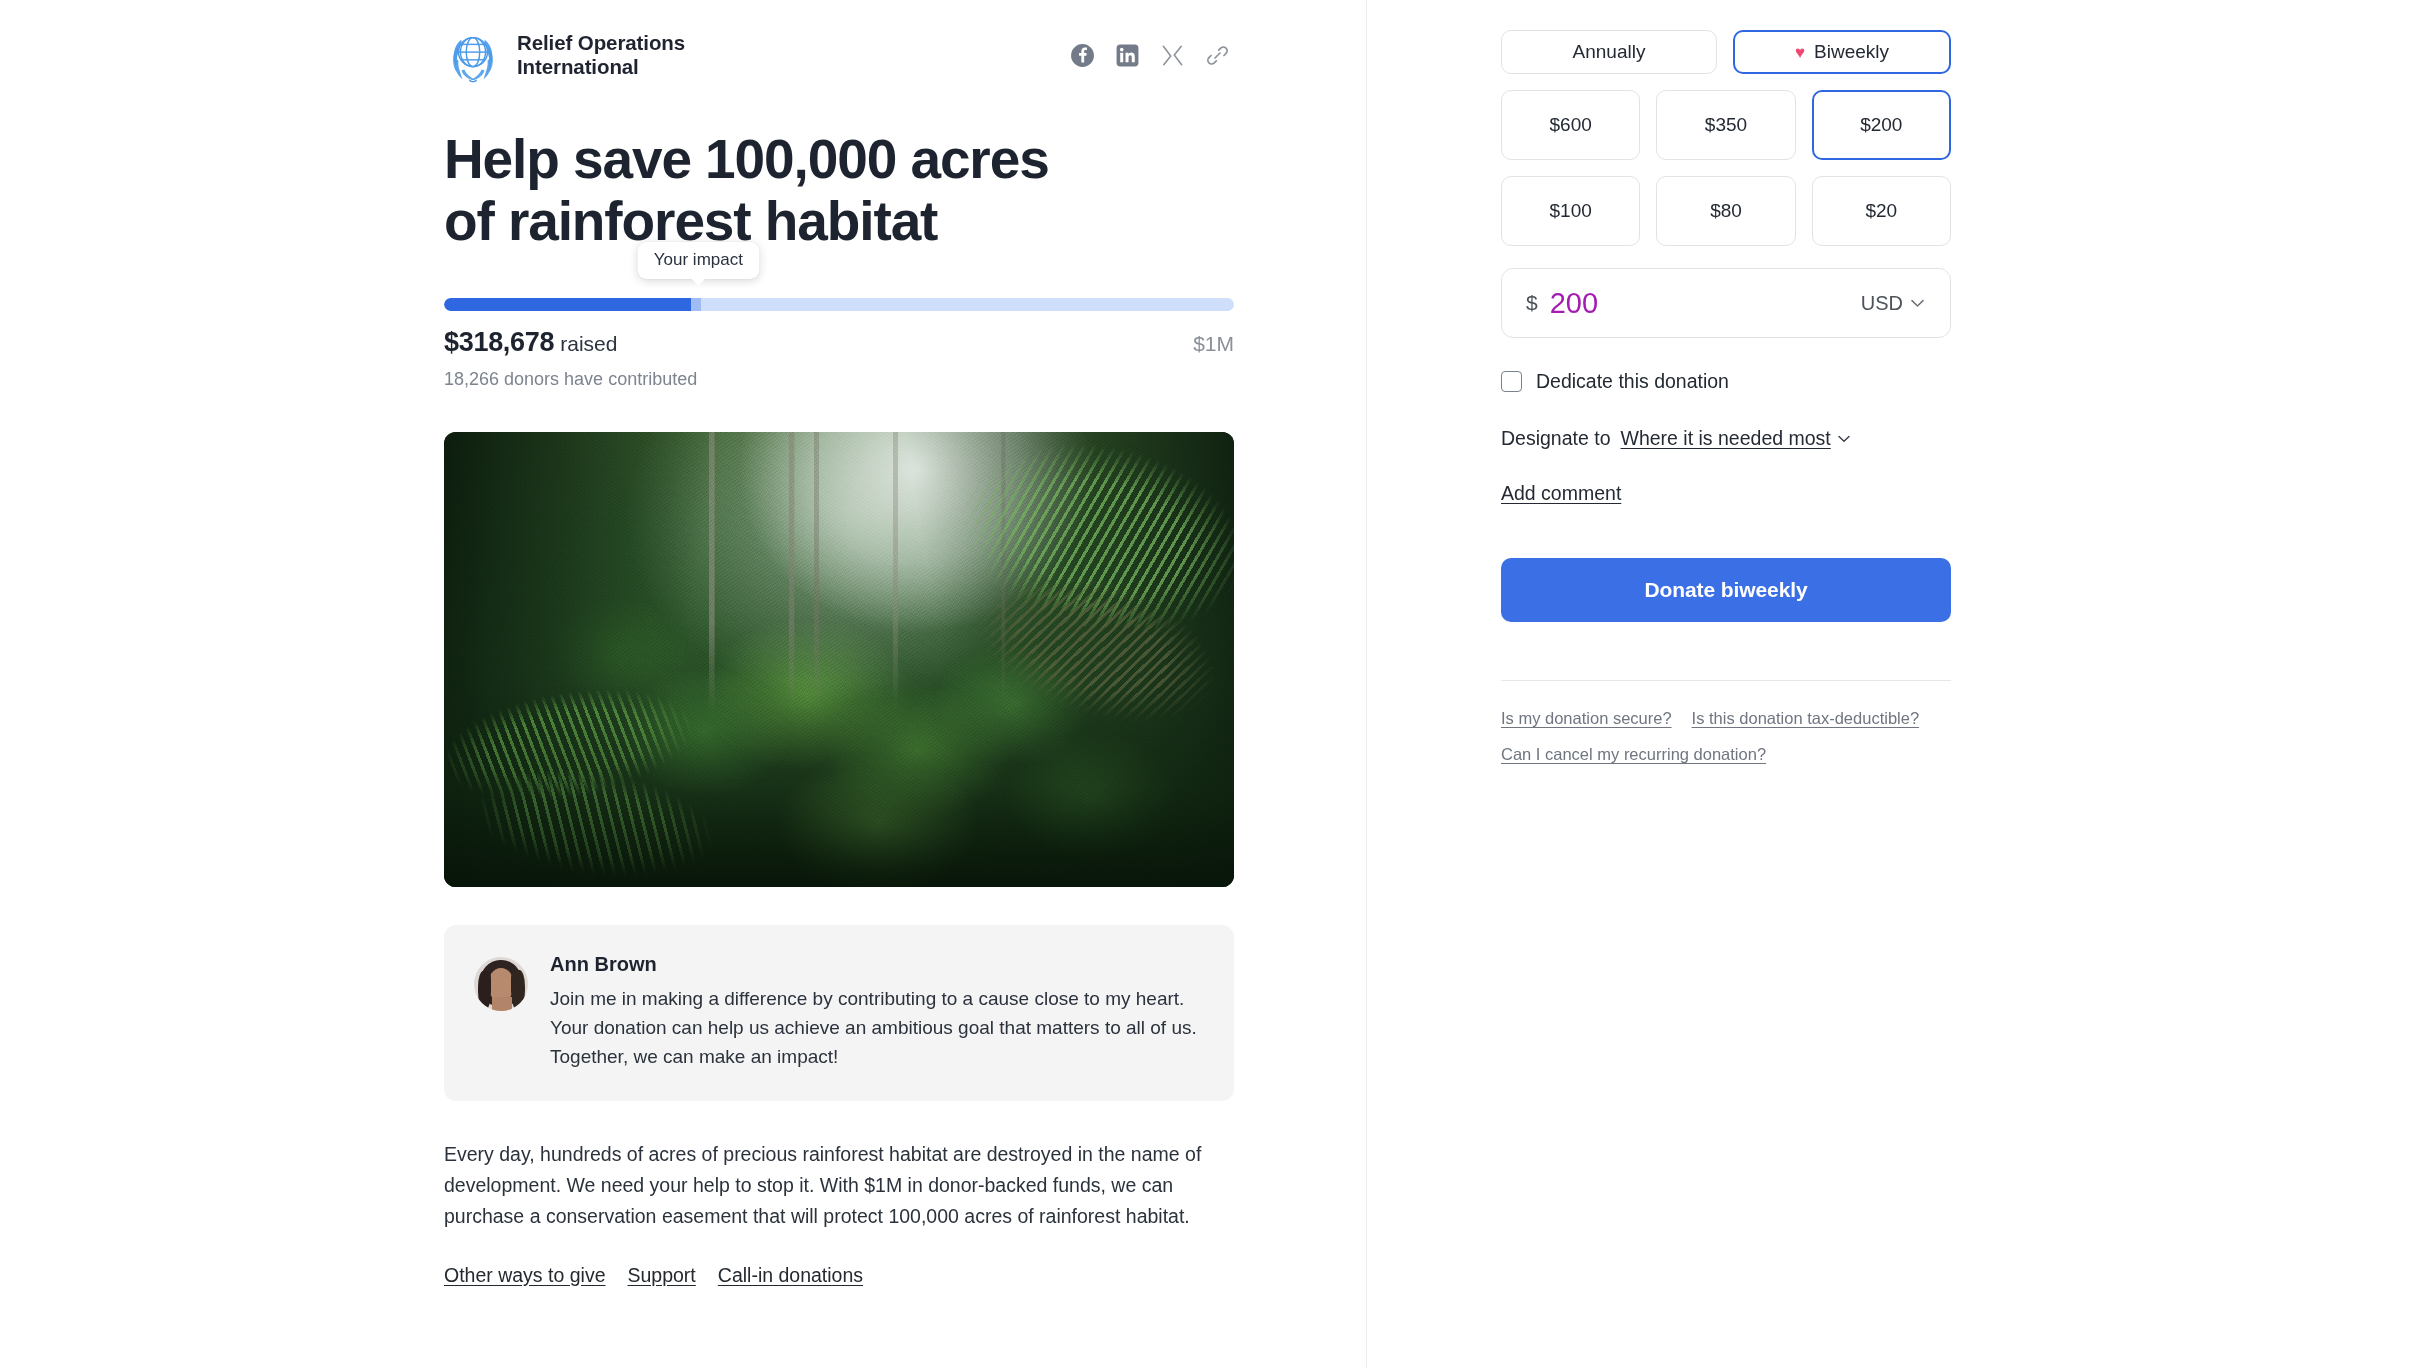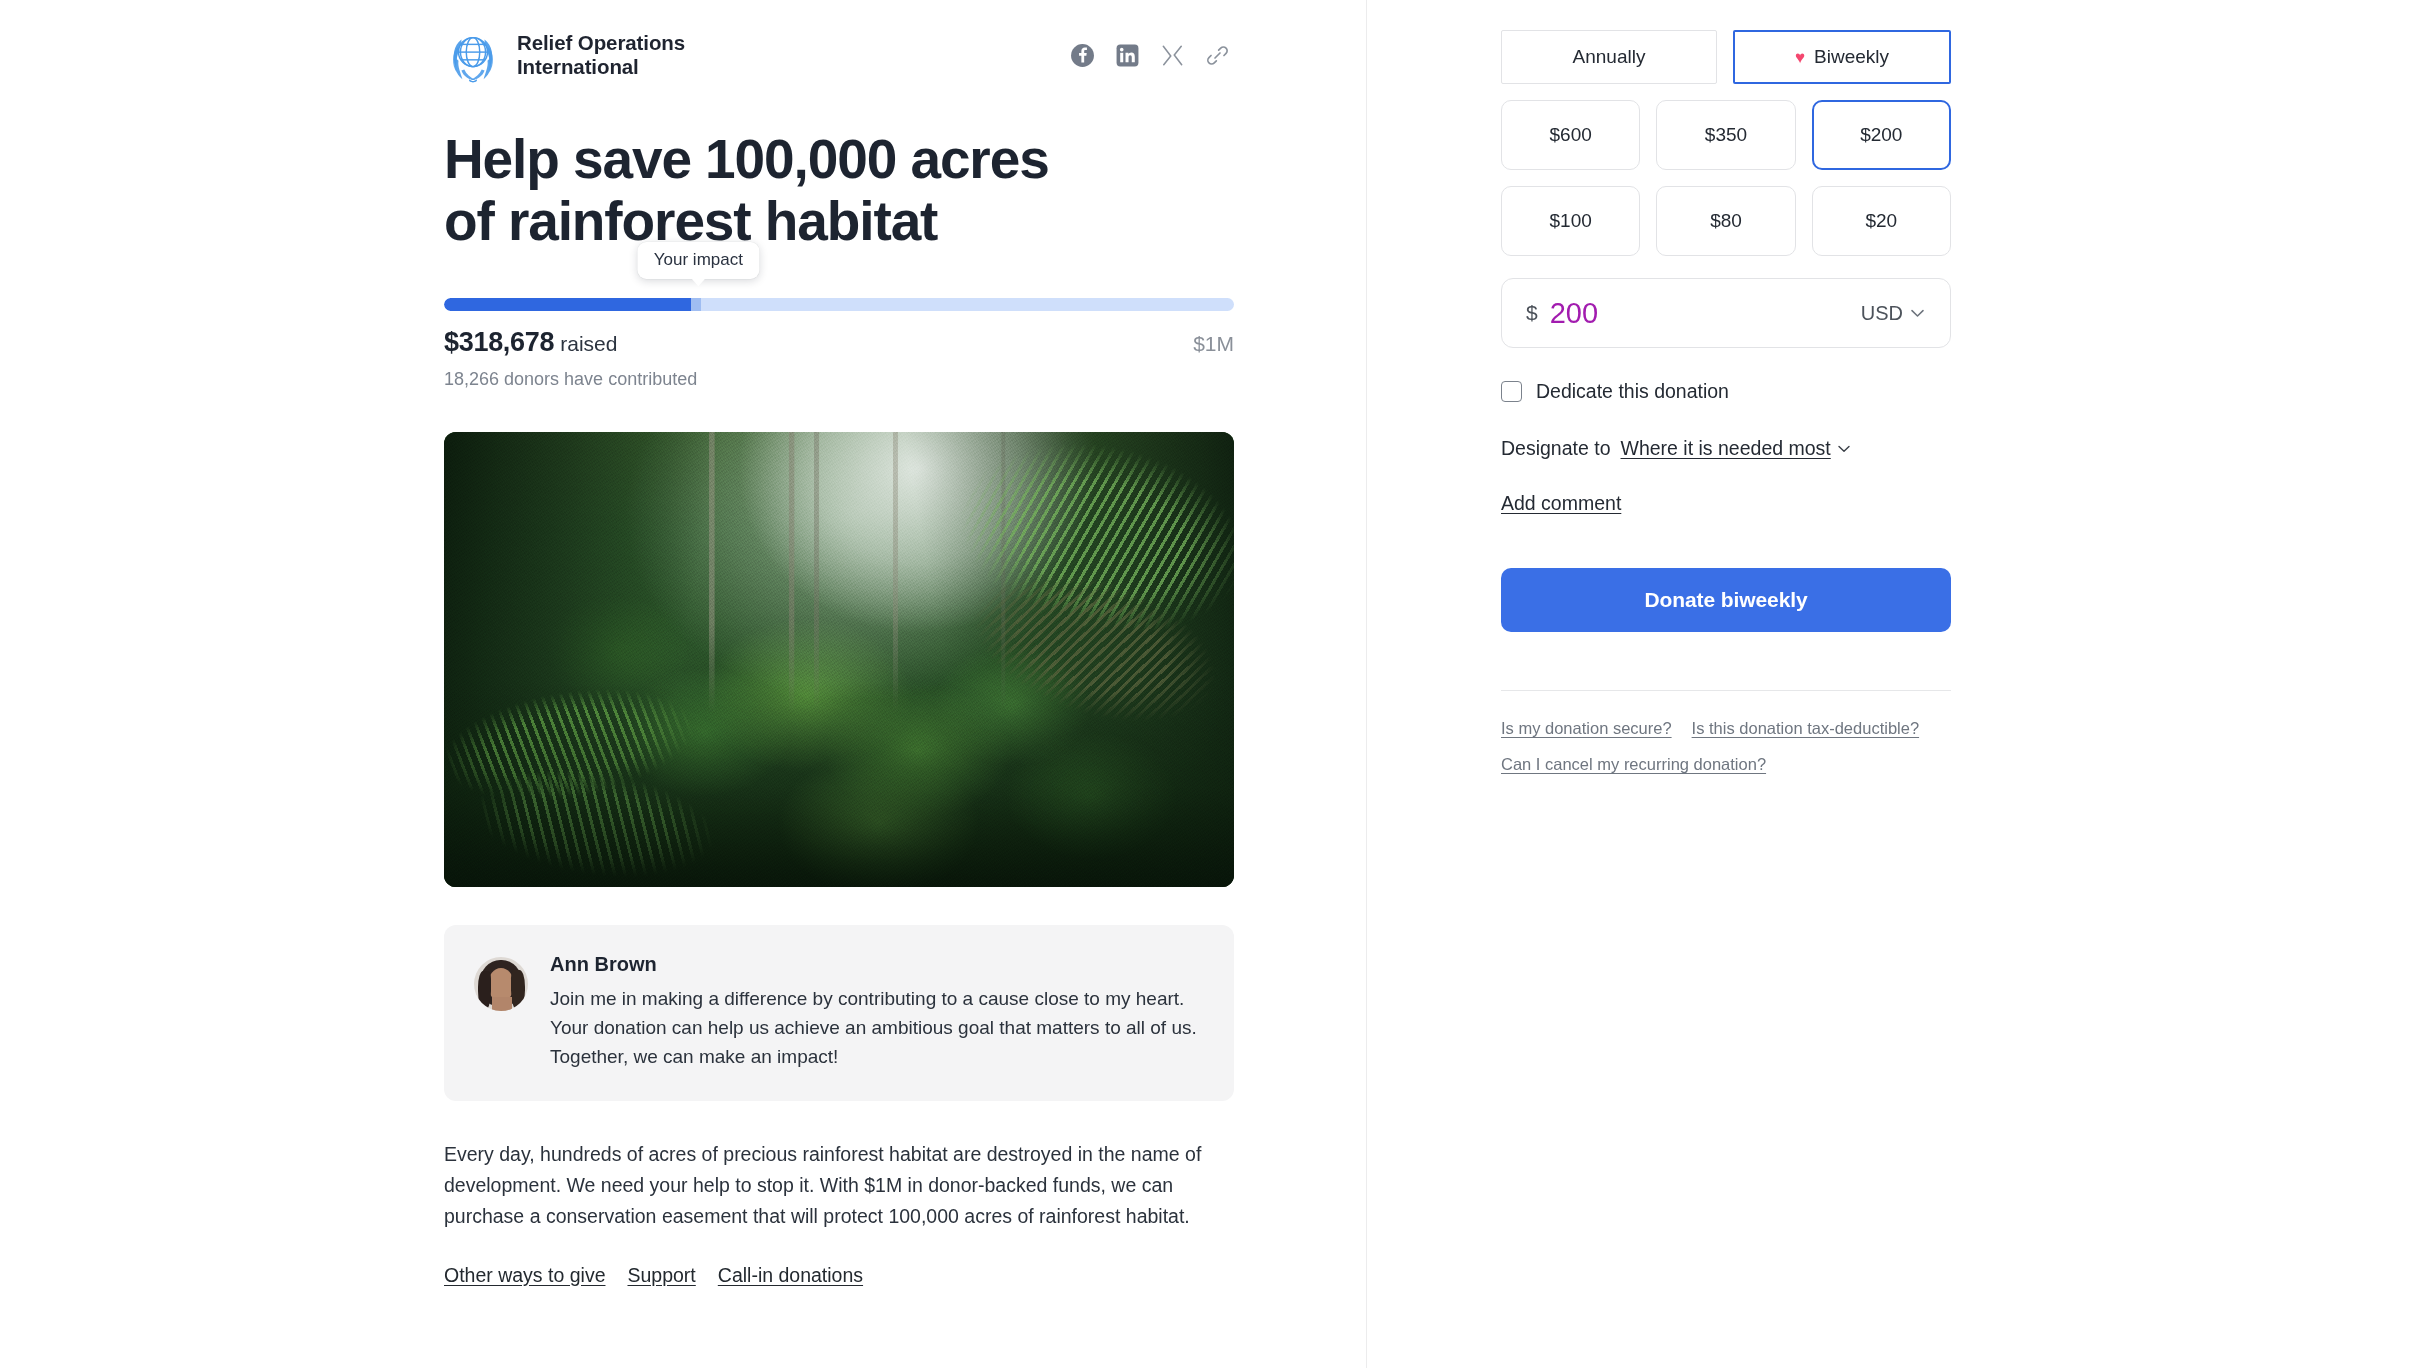--- a/index.html
+++ b/index.html
@@ -196,21 +196,21 @@
   .right-pane {
     position: relative; width: 1065px; height: 1368px; background: #ffffff;
     flex: 0 0 1065px;
   }
   .right-inner { position: absolute; left: 134px; top: 0; width: 450px; }
   .panel-title {
     margin-top: 45px; font-size: 29px; font-weight: 700; color: #1d2430; letter-spacing: -0.4px;
   }
   .freq-row { display: flex; gap: 16px; margin-top: 30px; }
   .freq-btn {
-    flex: 1 1 0; height: 54px; border-radius: 2px; background: #fff;
+    flex: 1 1 0; height: 44px; border-radius: 10px; background: #fff;
     border: 1.5px solid #e2e3e6; display: flex; align-items: center; justify-content: center;
     font-size: 19px; color: #242a33; cursor: pointer; gap: 9px;
   }
   .freq-btn.selected { border: 2px solid #2f67e0; }
   .heart { color: #f4476f; font-size: 17px; line-height: 1; }
 
   .amount-grid {
     display: grid; grid-template-columns: repeat(3, 1fr); gap: 16px; margin-top: 16px;
   }
   .amt-btn {

